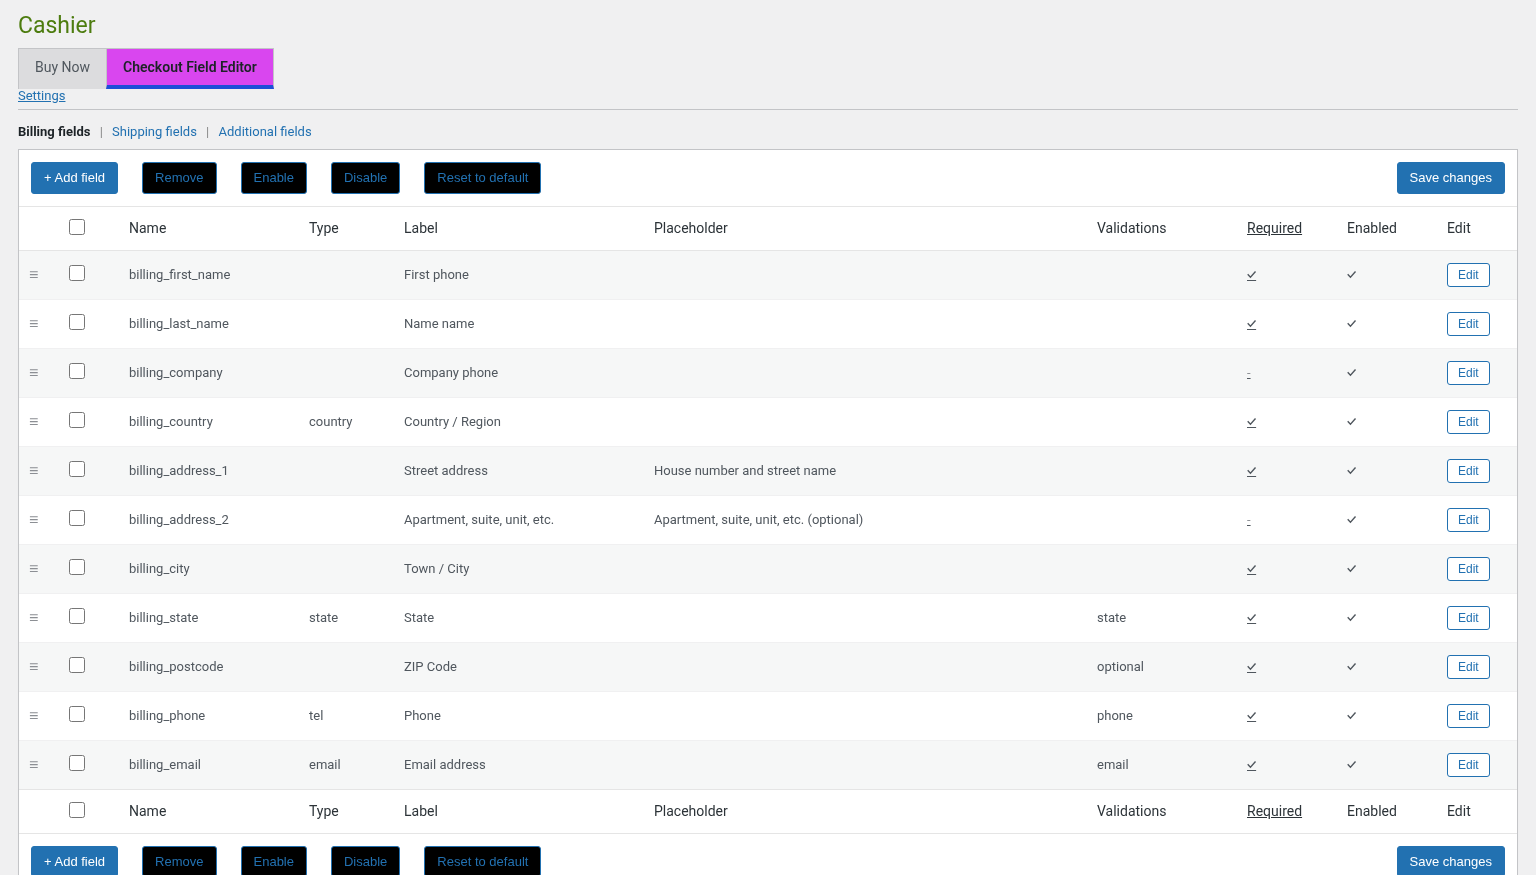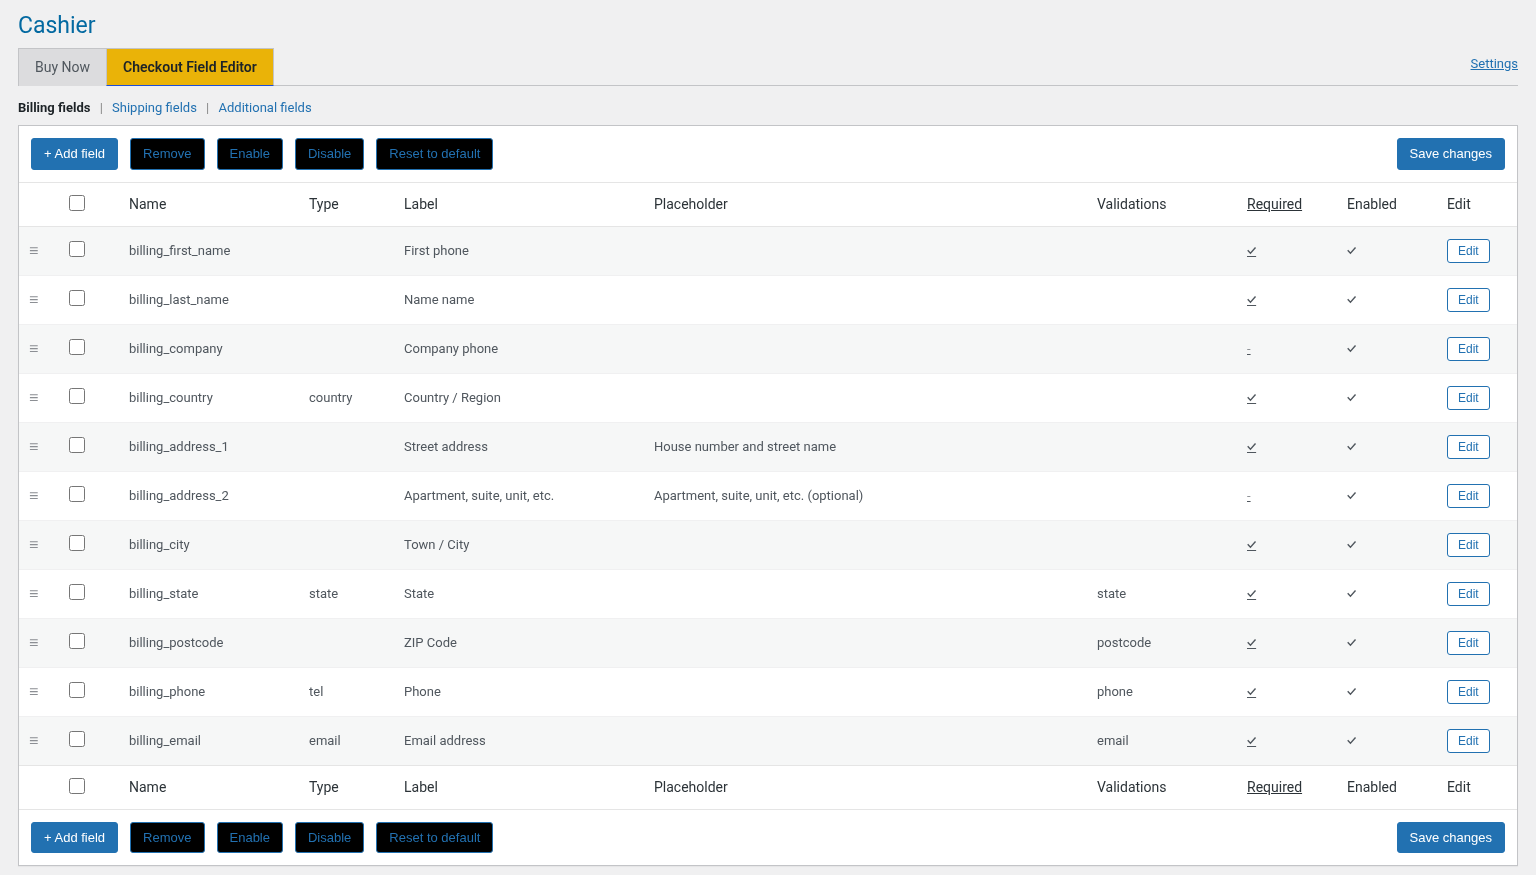--- a/index.html
+++ b/index.html
@@ -7,75 +7,75 @@
     font-family: -apple-system, BlinkMacSystemFont, "Segoe UI", Roboto, Oxygen-Sans, Ubuntu, Cantarell, "Helvetica Neue", sans-serif;
     background: #f0f0f1;
     color: #3c434a;
     font-size: 13px;
     padding: 0 18px 30px 18px;
   }
   h1.page-title {
     font-size: 23px;
     font-weight: 400;
     padding: 12px 0 8px 0;
-    color: #0369a1;
+    color: #4d7c0f;
   }
   .tab-bar {
     border-bottom: 1px solid #c3c4c7;
     display: flex;
-    align-items: center;
+    align-items: flex-start;
     justify-content: space-between;
+    flex-direction: column;
   }
   .tabs { display: flex; }
   .tab {
     padding: 10px 16px;
     border: 1px solid #c3c4c7;
     border-bottom: none;
     background: #dcdcde;
     color: #50575e;
     margin-right: 0;
     font-size: 14px;
     cursor: pointer;
     position: relative;
     top: 1px;
   }
   .tab.active {
-    background: #eab308;
-    border-bottom: 1px solid #1d4ed8;
+    background: #d946ef;
+    border-bottom: 4px solid #1d4ed8;
     color: #1d2327;
     font-weight: 600;
   }
   .tab:first-child { border-right: none; }
   .settings-link {
     color: #2271b1;
     text-decoration: underline;
     font-size: 13px;
     padding-bottom: 6px;
-    margin-left: 24px;
   }
   .subnav {
     padding: 14px 0 10px 0;
     font-size: 13px;
   }
   .subnav span.sep { color: #888; margin: 0 6px; }
   .subnav a { color: #2271b1; text-decoration: none; }
   .subnav .active { font-weight: 700; color: #1d2327; }
   .panel {
     background: #fff;
     border: 1px solid #c3c4c7;
     box-shadow: 0 1px 1px rgba(0,0,0,0.04);
     padding: 0;
   }
   .toolbar {
     display: flex;
     justify-content: space-between;
     align-items: center;
     padding: 12px;
   }
-  .btn-group { display: flex; gap: 12px; flex-wrap: wrap; }
+  .btn-group { display: flex; gap: 24px; flex-wrap: wrap; }
   .btn {
     display: inline-block;
     padding: 5px 12px;
     font-size: 13px;
     border-radius: 3px;
     border: 1px solid #2271b1;
     background: #000000;
     color: #2271b1;
     cursor: pointer;
     line-height: 1.5;
@@ -286,21 +286,21 @@
           <td class="col-en"><span class="check">✓</span></td>
           <td class="col-edit"><button class="edit-btn">Edit</button></td>
         </tr>
         <tr>
           <td class="col-drag"><span class="drag-handle">≡</span></td>
           <td class="col-cb"><input type="checkbox" style=""></td>
           <td class="col-name">billing_postcode</td>
           <td class="col-type"></td>
           <td class="col-label">ZIP Code</td>
           <td class="col-ph"></td>
-          <td class="col-valid">postcode</td>
+          <td class="col-valid">optional</td>
           <td class="col-req"><span class="check">✓</span></td>
           <td class="col-en"><span class="check">✓</span></td>
           <td class="col-edit"><button class="edit-btn">Edit</button></td>
         </tr>
         <tr>
           <td class="col-drag"><span class="drag-handle">≡</span></td>
           <td class="col-cb"><input type="checkbox" style=""></td>
           <td class="col-name">billing_phone</td>
           <td class="col-type">tel</td>
           <td class="col-label">Phone</td>

